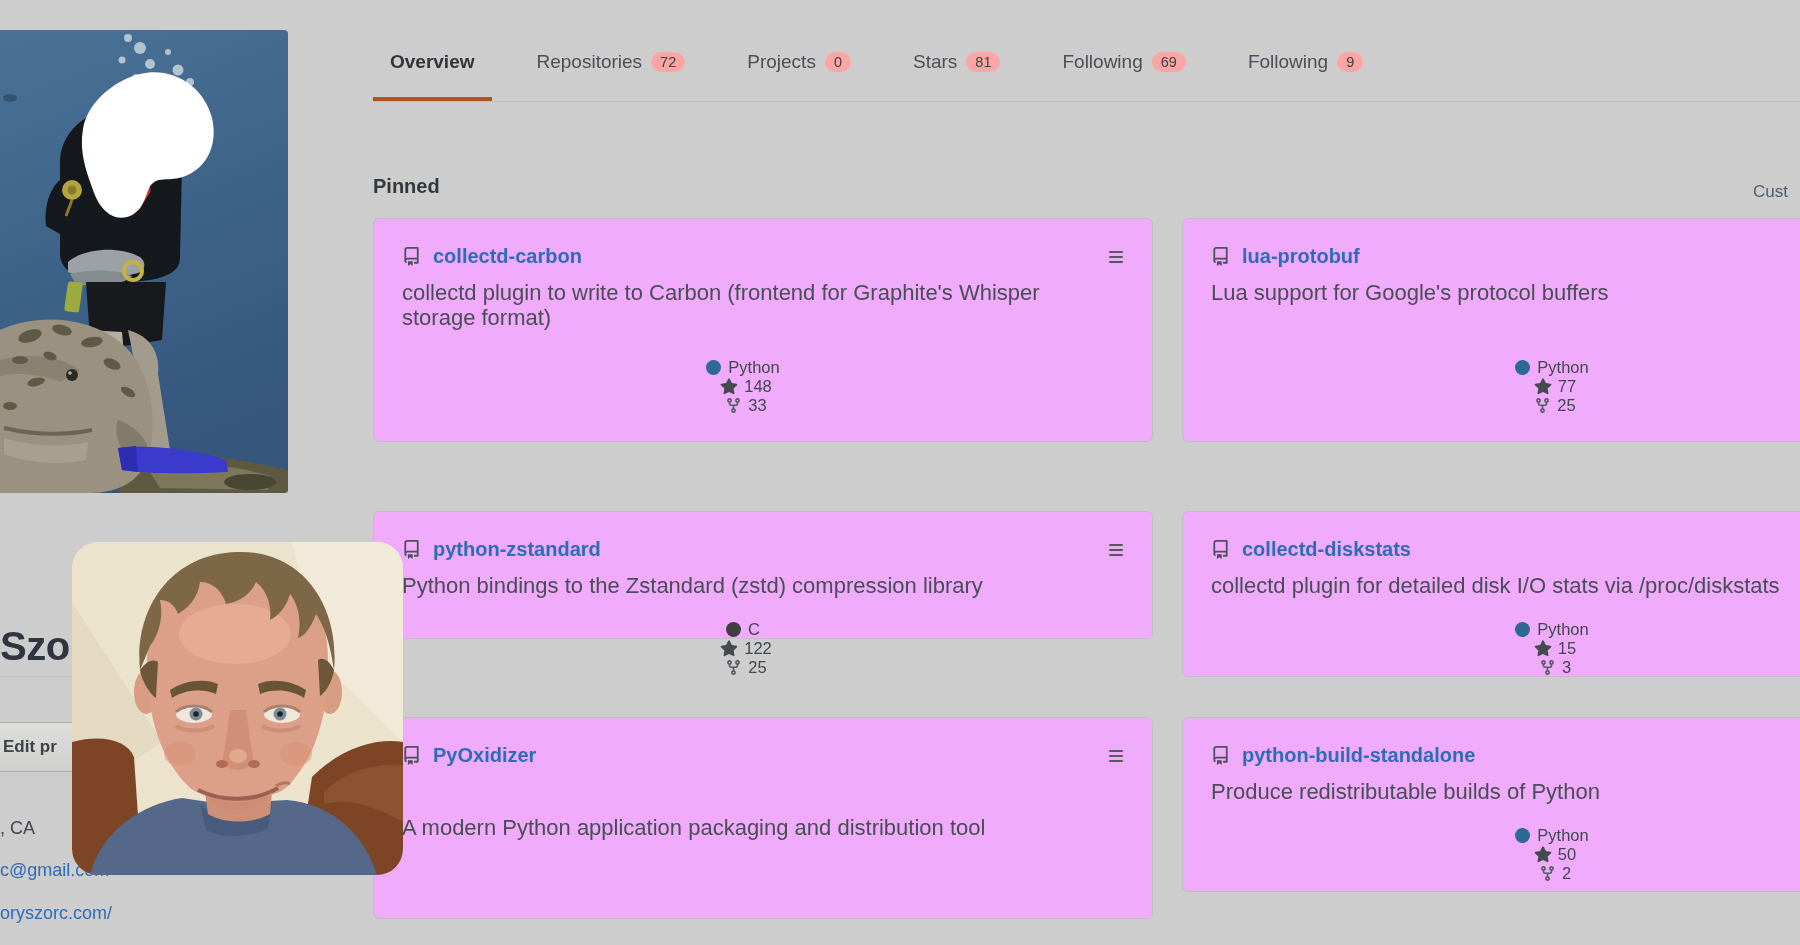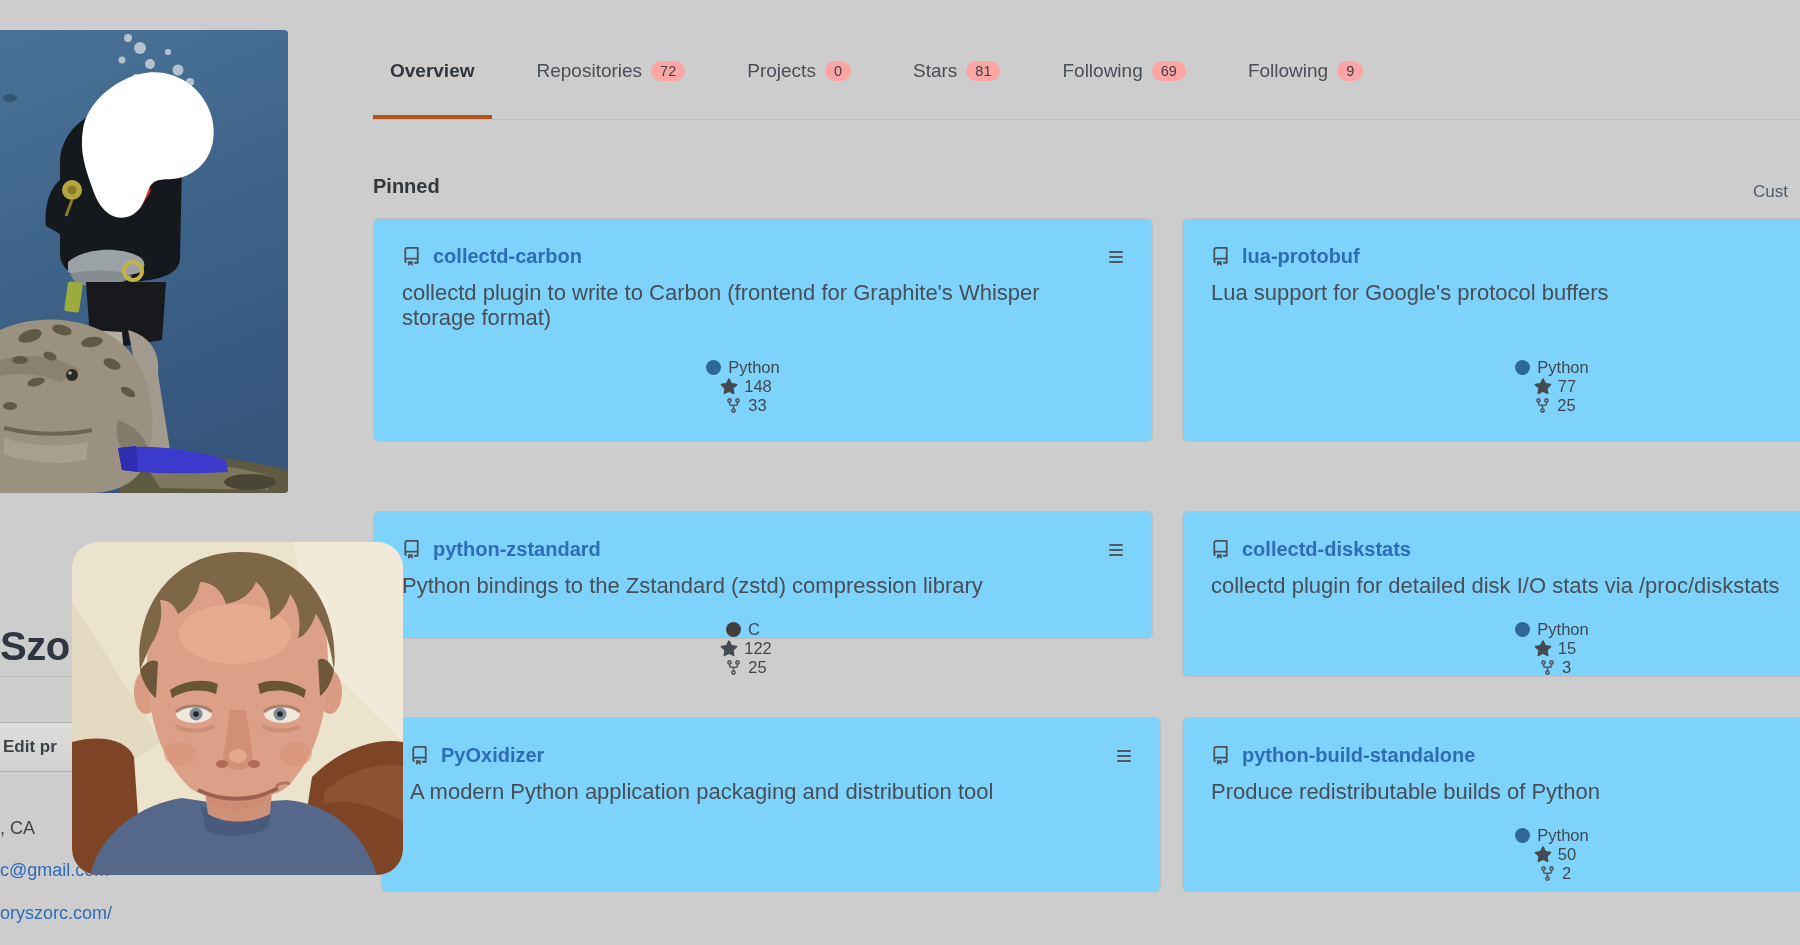--- a/index.html
+++ b/index.html
@@ -34,21 +34,21 @@
   }
   .vcard-detail.link{color:#2d6cb7;text-decoration:none;cursor:pointer;}
   .loc{top:818px;} .email{top:860px;} .site{top:903px;}
   
   .face-photo{
     position:absolute;left:72px;top:542px;width:331px;height:333px;
     border-radius:26px;overflow:hidden;z-index:6;
   }
   
   .profile-nav{
-    position:absolute;left:373px;top:0;right:0;height:120px;z-index:3;
+    position:absolute;left:373px;top:0;right:0;height:102px;z-index:3;
     border-bottom:1px solid #bdbdbd;
     display:flex;align-items:stretch;gap:28px;padding-top:23px;box-sizing:border-box;
   }
   .tab{
     display:flex;align-items:center;padding:0 17px;cursor:pointer;
     font-size:19px;color:#494f57;white-space:nowrap;
   }
   .tab.active{font-weight:700;color:#2f353b;box-shadow:inset 0 -4px 0 #b5531c;}
   .counter{
     margin-left:9px;background:#fca5a5;color:#3d4247;
@@ -59,28 +59,28 @@
     position:absolute;left:373px;top:175px;margin:0;
     font-size:20px;font-weight:600;color:#33383d;z-index:2;
   }
   .customize-link{
     position:absolute;left:1753px;top:182px;font-size:17px;color:#4f5d6d;
     white-space:nowrap;z-index:2;text-decoration:none;cursor:pointer;
   }
   
   .card{
     position:absolute;width:780px;box-sizing:border-box;
-    background:#7dd3fc;border:1px solid #c0bfbf;border-radius:6px;
+    background:#f0abfc;border:1px solid #c0bfbf;border-radius:6px;
     padding:26px 28px 26px;display:flex;flex-direction:column;z-index:2;
   }
   #card0{left:373px;top:218px;height:224px;}
   #card1{left:1182px;top:218px;height:224px;}
   #card2{left:373px;top:511px;height:128px;}
   #card3{left:1182px;top:511px;height:166px;}
-  #card4{left:381px;top:717px;height:175px;}
+  #card4{left:373px;top:717px;height:202px;gap:36px;}
   #card5{left:1182px;top:717px;height:175px;}
   .card-title{display:flex;align-items:center;gap:12px;}
   .repo-icon{width:19px;height:19px;flex:0 0 auto;fill:#4b5158;}
   .repo-link{font-size:20px;font-weight:700;color:#2d6cb7;text-decoration:none;cursor:pointer;white-space:nowrap;}
   .grabber{margin-left:auto;flex:0 0 auto;cursor:grab;}
   .card-desc{
     margin-top:12px;font-size:22px;line-height:25px;color:#484e54;padding-right:36px;
   }
   .card-meta{
     margin-top:auto;display:flex;align-items:center;

